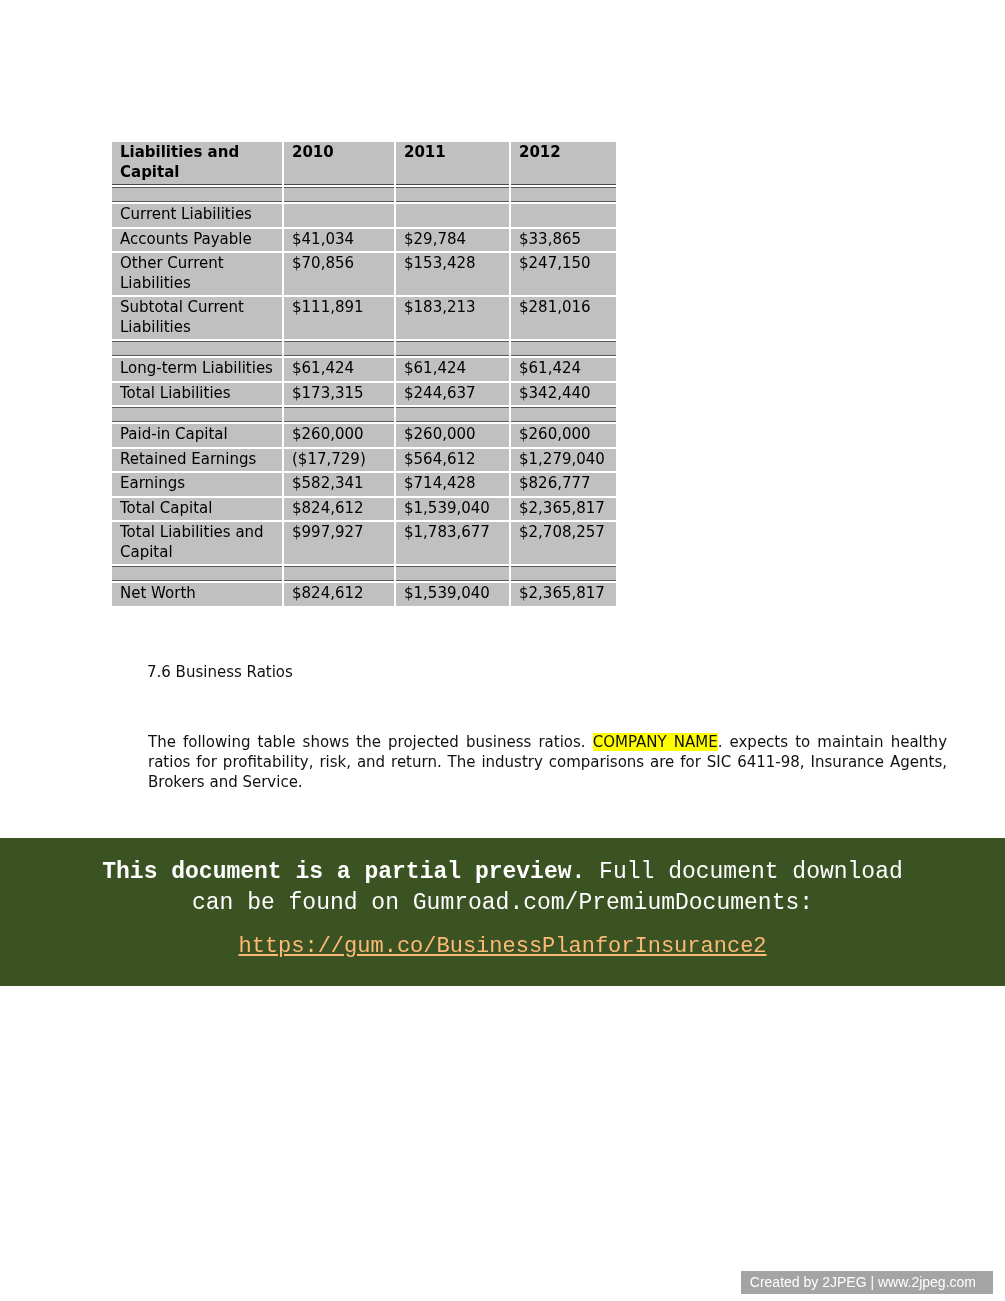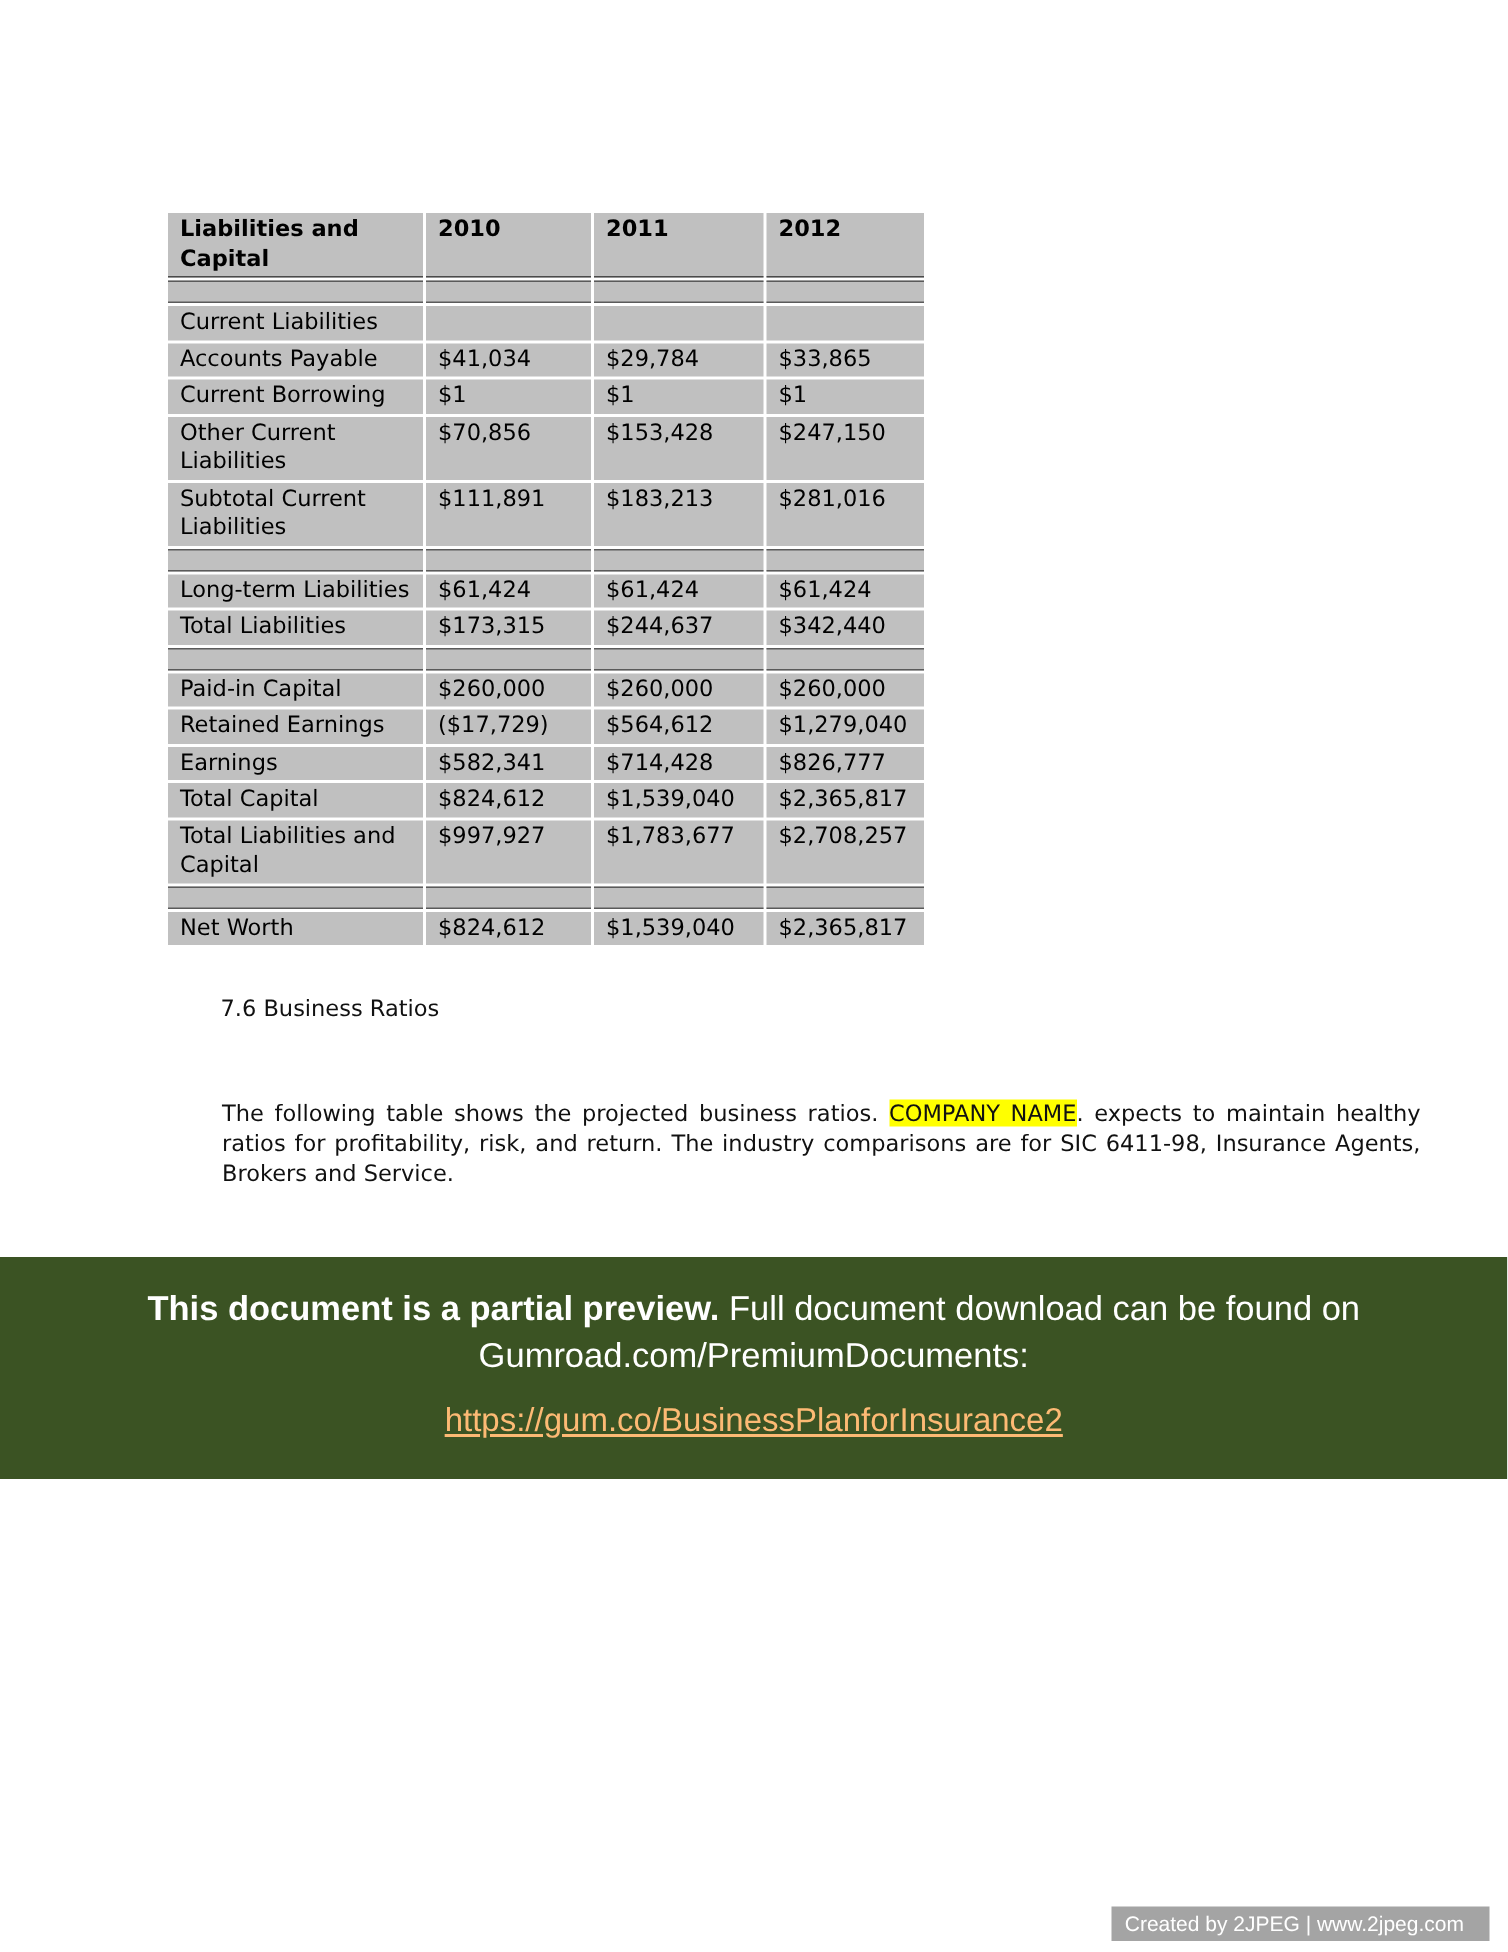--- a/index.html
+++ b/index.html
@@ -68,21 +68,21 @@
 
   
   .banner {
     position: absolute;
     left: 0;
     top: 838px;
     width: 1005px;
     height: 148px;
     background: #3b5323;
     color: #ffffff;
-    font-family: Liberation Sans, sans-serif;
+    font-family: Liberation Mono, monospace;
     text-align: center;
   }
   .banner-inner {
     width: 840px;
     margin: 0 auto;
     padding-top: 19px;
     font-size: 23px;
     line-height: 31px;
   }
   .banner-bold { font-weight: bold; }
@@ -138,26 +138,20 @@
       <td></td>
       <td></td>
     </tr>
     <tr>
       <td>Accounts Payable</td>
       <td>$41,034</td>
       <td>$29,784</td>
       <td>$33,865</td>
     </tr>
     <tr>
-      <td>Current Borrowing</td>
-      <td>$1</td>
-      <td>$1</td>
-      <td>$1</td>
-    </tr>
-    <tr>
       <td>Other Current Liabilities</td>
       <td>$70,856</td>
       <td>$153,428</td>
       <td>$247,150</td>
     </tr>
     <tr>
       <td>Subtotal Current Liabilities</td>
       <td>$111,891</td>
       <td>$183,213</td>
       <td>$281,016</td>

